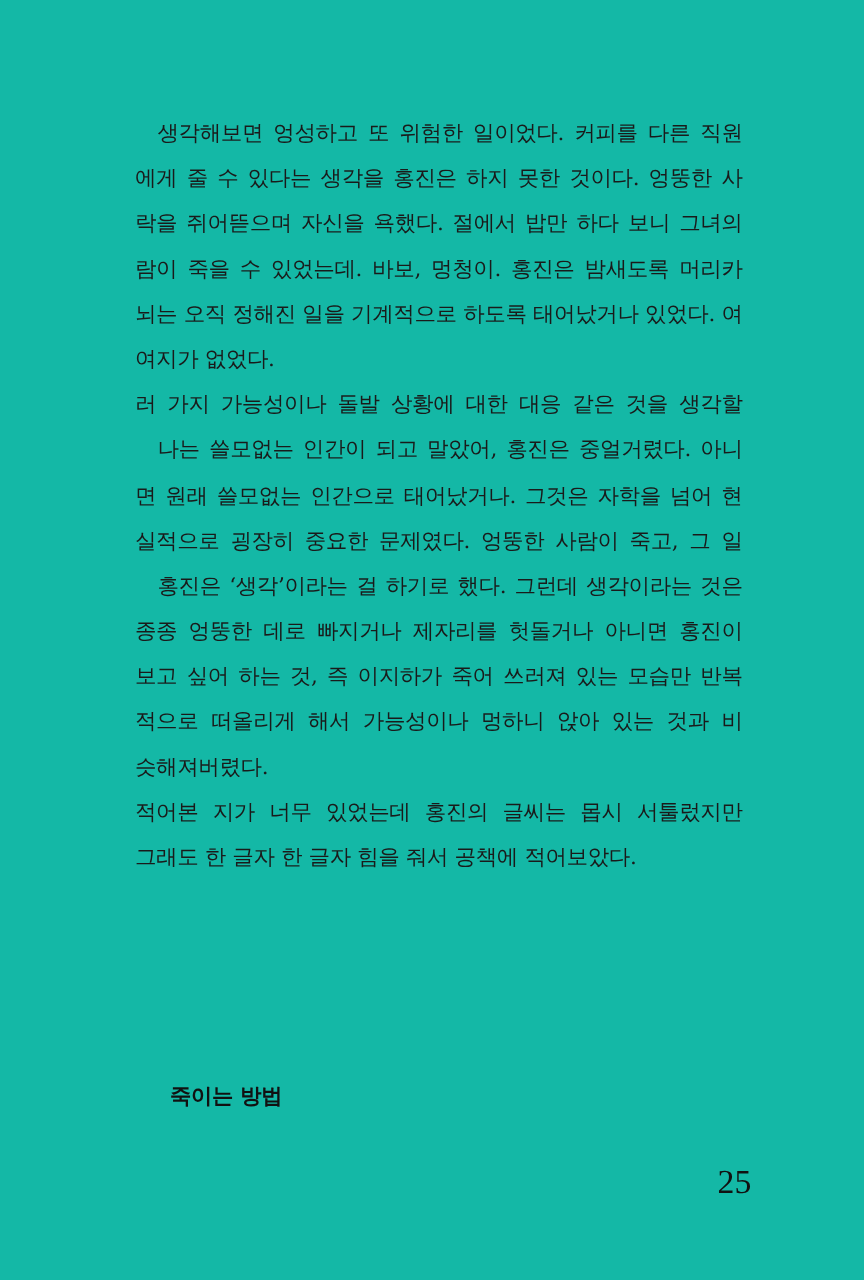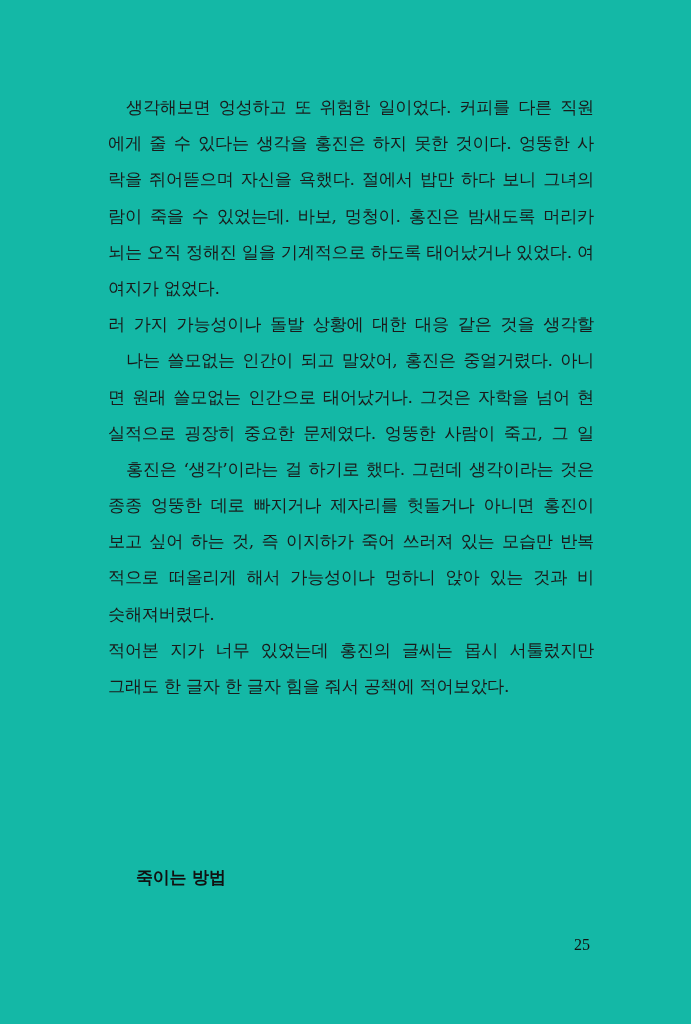--- a/index.html
+++ b/index.html
@@ -54,21 +54,21 @@
       line-height: 30px;
       color: #111111;
       letter-spacing: -0.2px;
       margin-top: 17px;
     }
     .page-number {
       position: absolute;
       left: 574px;
       top: 932px;
       font-family: "Liberation Serif", "DejaVu Serif", serif;
-      font-size: 16px;
+      font-size: 27px;
       line-height: 26px;
       color: #111111;
     }
   </style>
 </head>
 <body>
 
 <div class="page">
   <div class="body-text">
 

